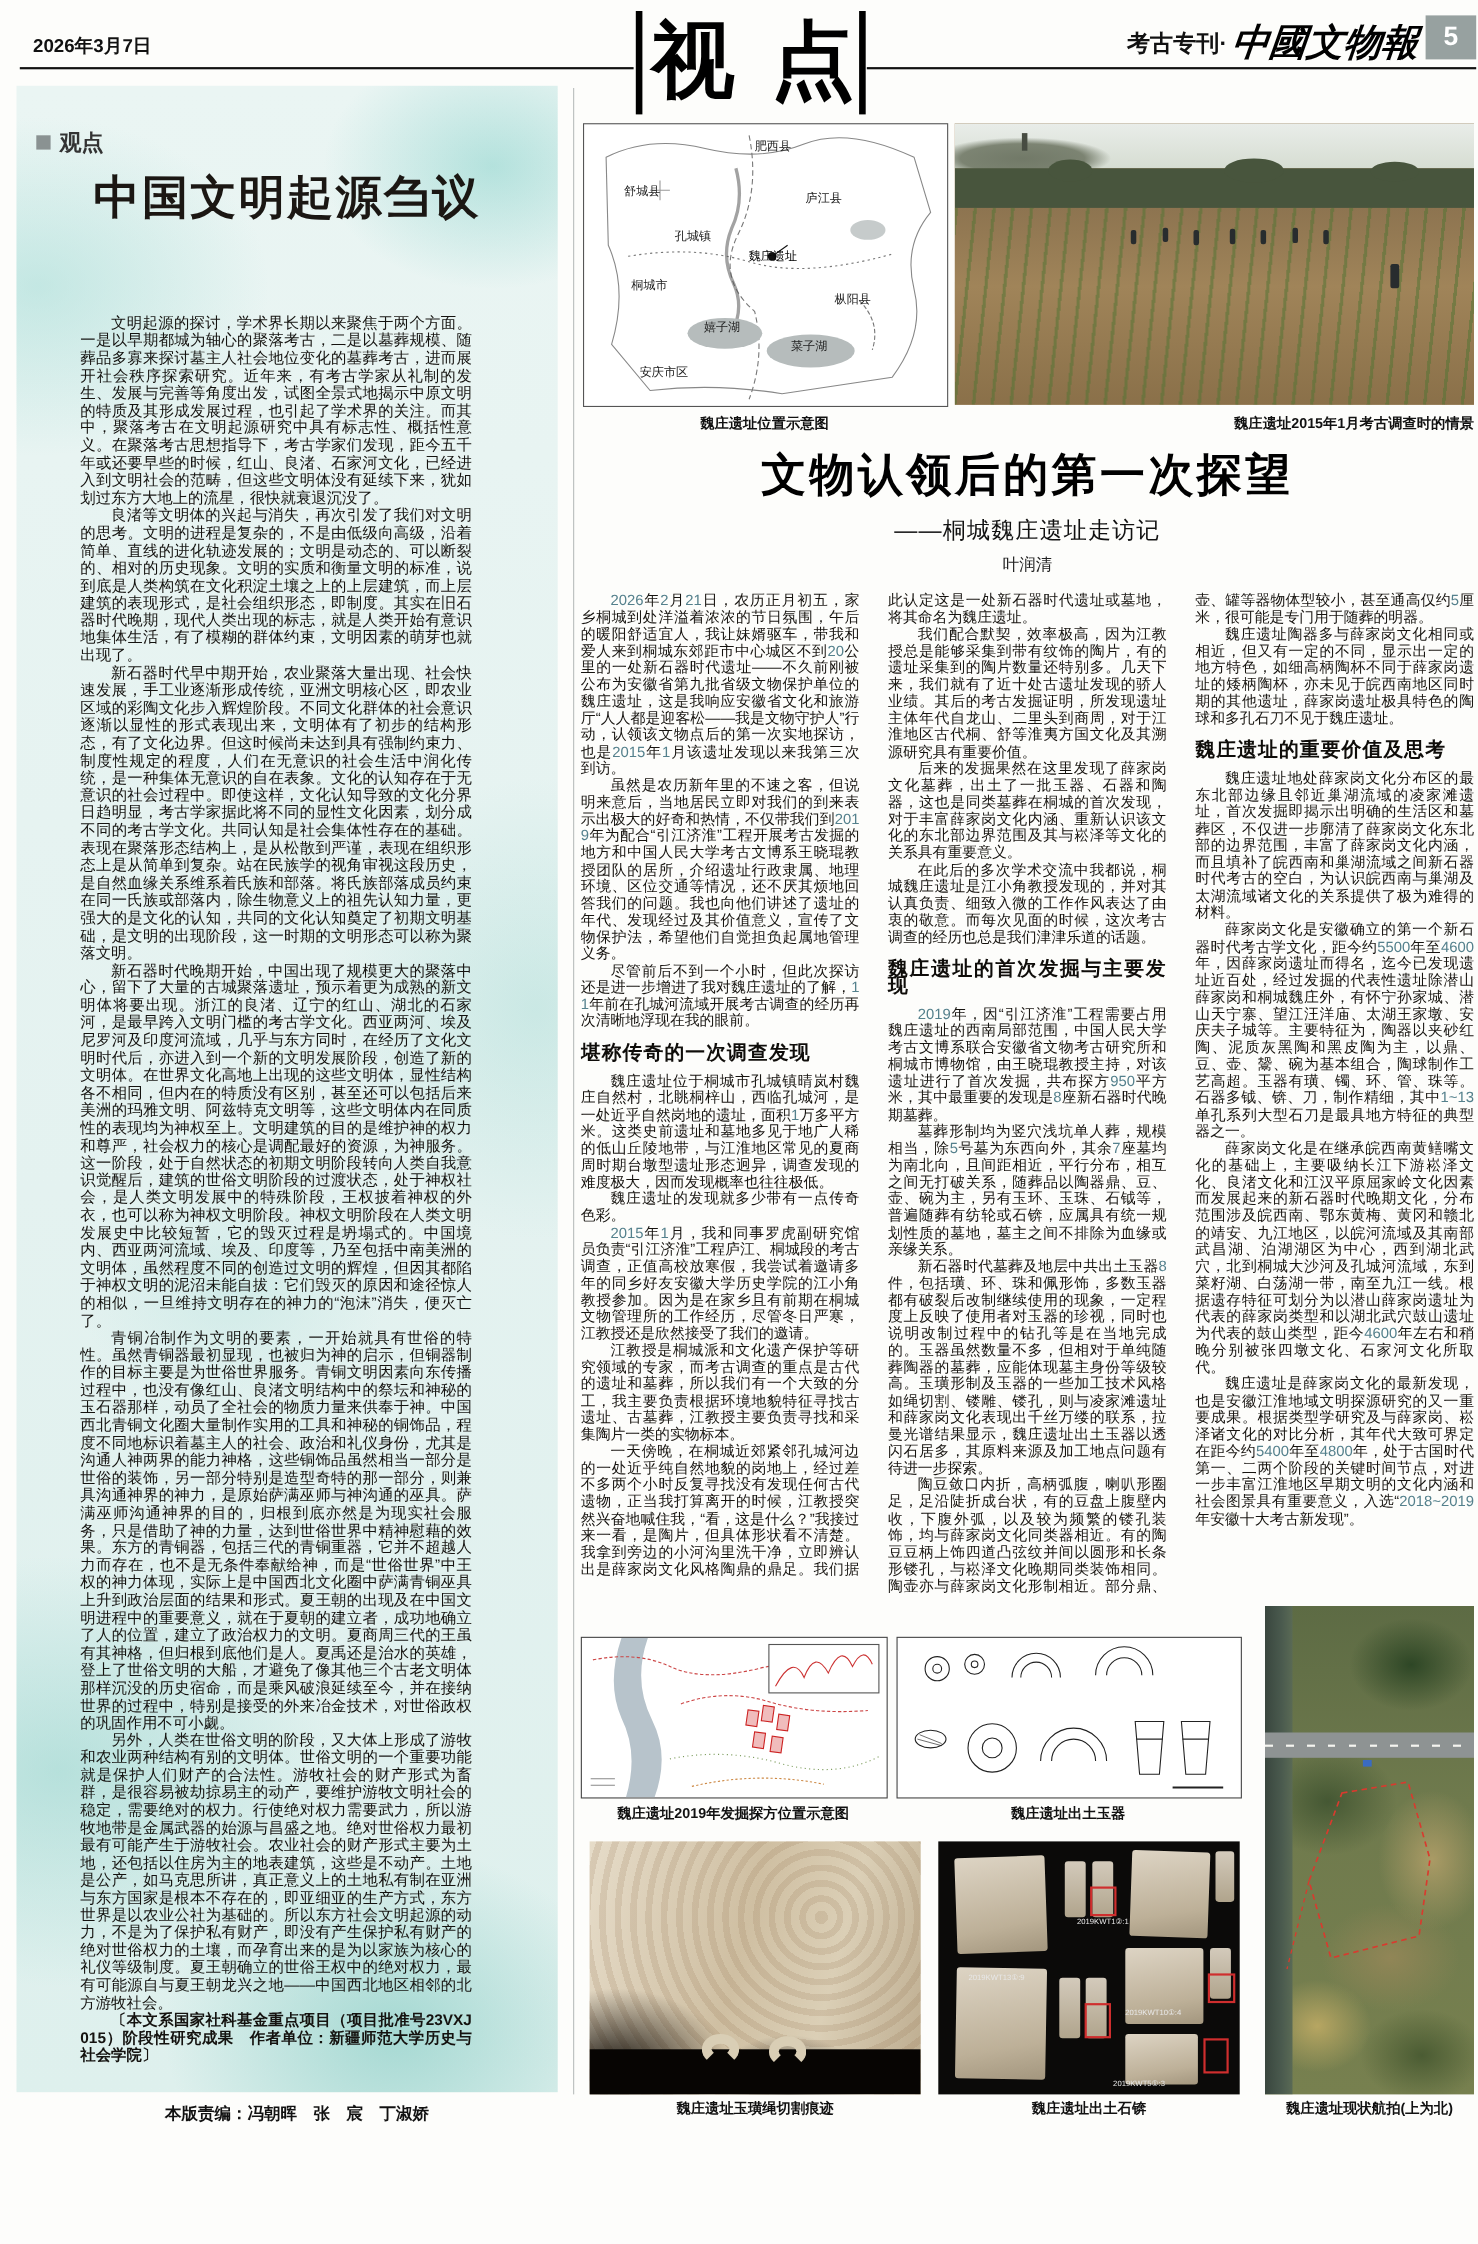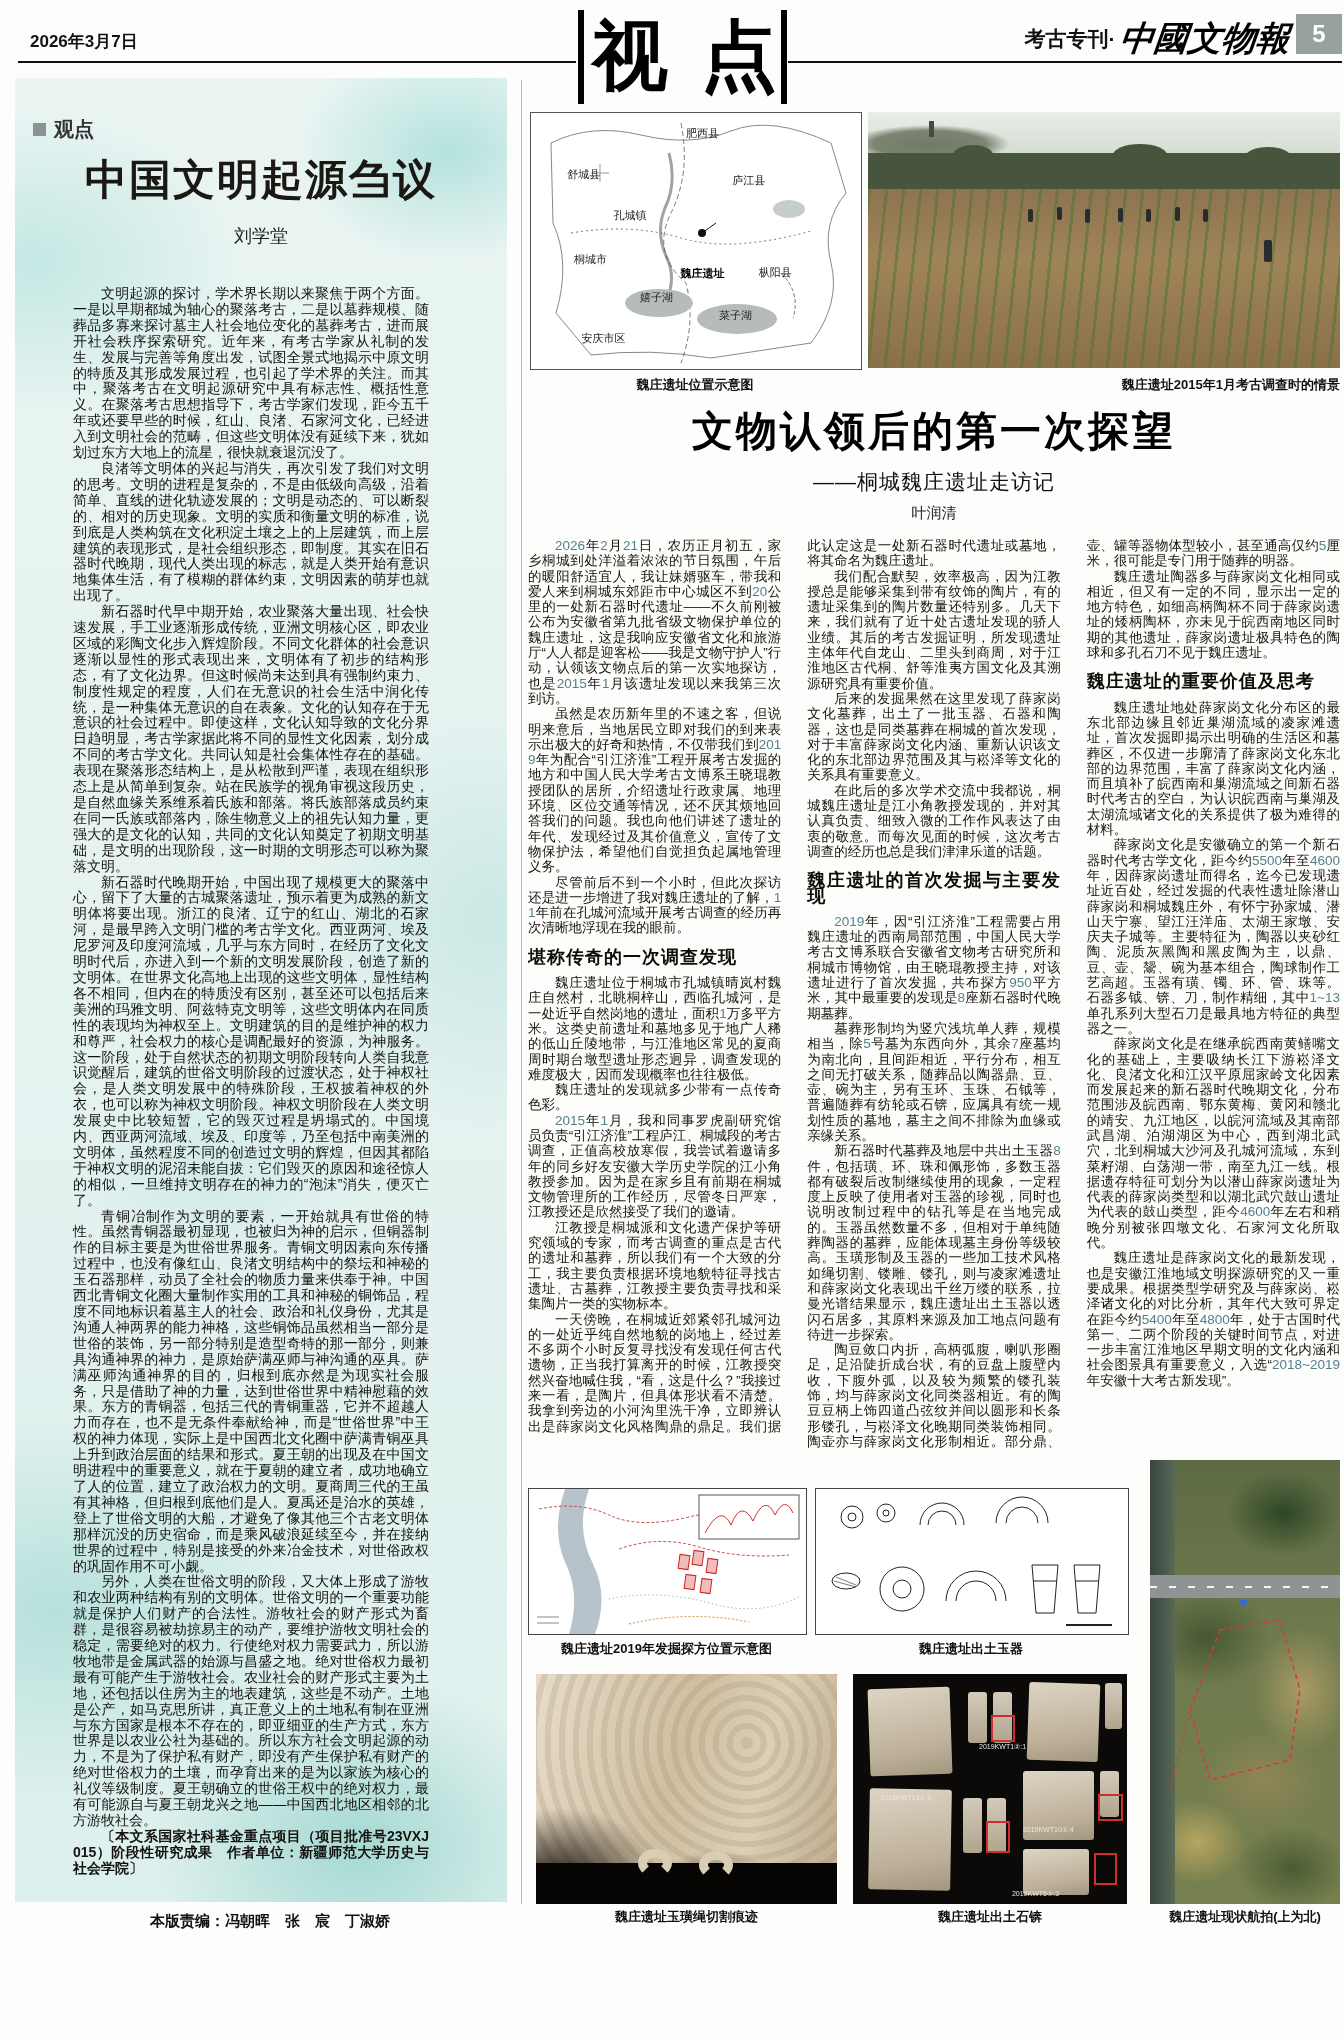--- a/index.html
+++ b/index.html
@@ -113,21 +113,21 @@
   .aer-river{left:0;top:0;width:13%;height:100%;background:linear-gradient(90deg,#39463e,#4a5a4e 60%,#5a6a55);}
   .aer-road{left:0;top:26%;width:100%;height:5%;background:#8e9393;}
   .aer-dash{top:48%;height:2px;width:100%;
      background:repeating-linear-gradient(90deg,#f5f5f0 0 7px, rgba(0,0,0,0) 7px 19px);}
   .aer-roof{left:47%;top:31.5%;width:8px;height:6px;background:#3a6bc2;}
   .cap-huang{left:536px;top:1908px;width:301px;text-align:center;}
   .cap-adze{left:853px;top:1908px;width:274px;text-align:center;}
   .cap-aerial{left:1150px;top:1908px;width:190px;text-align:center;white-space:nowrap;}
 
   .maplabel{position:absolute;font-size:11px;color:#222;white-space:nowrap;transform:translate(-50%,-50%);}
-  .maplabel.b{font-weight:700;color:#000;margin-top:40px;}
+  .maplabel.b{font-weight:400;color:#000;}
 </style>
 </head>
 <body>
 
 <div id="page">
 
   <div class="abs date">2026年3月7日</div>
   <div class="abs rule rule-l"></div>
   <div class="abs rule rule-r"></div>
   <div class="abs vp-bar vp-bar-l"></div>
@@ -141,21 +141,20 @@
     <span class="mh-name">中國文物報</span>
   </div>
   <div class="abs pagenum">5</div>
 
   <div class="abs panel"></div>
   <div class="abs tag">
     <span class="tag-sq"></span>
     <span>观点</span>
   </div>
   <div class="abs l-title">中国文明起源刍议</div>
-  <div class="abs l-byline">刘学堂</div>
   <div class="abs l-body">
   <p>文明起源的探讨，学术界长期以来聚焦于两个方面。一是以早期都城为轴心的聚落考古，二是以墓葬规模、随葬品多寡来探讨墓主人社会地位变化的墓葬考古，进而展开社会秩序探索研究。近年来，有考古学家从礼制的发生、发展与完善等角度出发，试图全景式地揭示中原文明的特质及其形成发展过程，也引起了学术界的关注。而其中，聚落考古在文明起源研究中具有标志性、概括性意义。在聚落考古思想指导下，考古学家们发现，距今五千年或还要早些的时候，红山、良渚、石家河文化，已经进入到文明社会的范畴，但这些文明体没有延续下来，犹如划过东方大地上的流星，很快就衰退沉没了。</p>
       <p>良渚等文明体的兴起与消失，再次引发了我们对文明的思考。文明的进程是复杂的，不是由低级向高级，沿着简单、直线的进化轨迹发展的；文明是动态的、可以断裂的、相对的历史现象。文明的实质和衡量文明的标准，说到底是人类构筑在文化积淀土壤之上的上层建筑，而上层建筑的表现形式，是社会组织形态，即制度。其实在旧石器时代晚期，现代人类出现的标志，就是人类开始有意识地集体生活，有了模糊的群体约束，文明因素的萌芽也就出现了。</p>
       <p>新石器时代早中期开始，农业聚落大量出现、社会快速发展，手工业逐渐形成传统，亚洲文明核心区，即农业区域的彩陶文化步入辉煌阶段。不同文化群体的社会意识逐渐以显性的形式表现出来，文明体有了初步的结构形态，有了文化边界。但这时候尚未达到具有强制约束力、制度性规定的程度，人们在无意识的社会生活中润化传统，是一种集体无意识的自在表象。文化的认知存在于无意识的社会过程中。即使这样，文化认知导致的文化分界日趋明显，考古学家据此将不同的显性文化因素，划分成不同的考古学文化。共同认知是社会集体性存在的基础。表现在聚落形态结构上，是从松散到严谨，表现在组织形态上是从简单到复杂。站在民族学的视角审视这段历史，是自然血缘关系维系着氏族和部落。将氏族部落成员约束在同一氏族或部落内，除生物意义上的祖先认知力量，更强大的是文化的认知，共同的文化认知奠定了初期文明基础，是文明的出现阶段，这一时期的文明形态可以称为聚落文明。</p>
       <p>新石器时代晚期开始，中国出现了规模更大的聚落中心，留下了大量的古城聚落遗址，预示着更为成熟的新文明体将要出现。浙江的良渚、辽宁的红山、湖北的石家河，是最早跨入文明门槛的考古学文化。西亚两河、埃及尼罗河及印度河流域，几乎与东方同时，在经历了文化文明时代后，亦进入到一个新的文明发展阶段，创造了新的文明体。在世界文化高地上出现的这些文明体，显性结构各不相同，但内在的特质没有区别，甚至还可以包括后来美洲的玛雅文明、阿兹特克文明等，这些文明体内在同质性的表现均为神权至上。文明建筑的目的是维护神的权力和尊严，社会权力的核心是调配最好的资源，为神服务。这一阶段，处于自然状态的初期文明阶段转向人类自我意识觉醒后，建筑的世俗文明阶段的过渡状态，处于神权社会，是人类文明发展中的特殊阶段，王权披着神权的外衣，也可以称为神权文明阶段。神权文明阶段在人类文明发展史中比较短暂，它的毁灭过程是坍塌式的。中国境内、西亚两河流域、埃及、印度等，乃至包括中南美洲的文明体，虽然程度不同的创造过文明的辉煌，但因其都陷于神权文明的泥沼未能自拔：它们毁灭的原因和途径惊人的相似，一旦维持文明存在的神力的“泡沫”消失，便灭亡了。</p>
       <p>青铜冶制作为文明的要素，一开始就具有世俗的特性。虽然青铜器最初显现，也被归为神的启示，但铜器制作的目标主要是为世俗世界服务。青铜文明因素向东传播过程中，也没有像红山、良渚文明结构中的祭坛和神秘的玉石器那样，动员了全社会的物质力量来供奉于神。中国西北青铜文化圈大量制作实用的工具和神秘的铜饰品，程度不同地标识着墓主人的社会、政治和礼仪身份，尤其是沟通人神两界的能力神格，这些铜饰品虽然相当一部分是世俗的装饰，另一部分特别是造型奇特的那一部分，则兼具沟通神界的神力，是原始萨满巫师与神沟通的巫具。萨满巫师沟通神界的目的，归根到底亦然是为现实社会服务，只是借助了神的力量，达到世俗世界中精神慰藉的效果。东方的青铜器，包括三代的青铜重器，它并不超越人力而存在，也不是无条件奉献给神，而是“世俗世界”中王权的神力体现，实际上是中国西北文化圈中萨满青铜巫具上升到政治层面的结果和形式。夏王朝的出现及在中国文明进程中的重要意义，就在于夏朝的建立者，成功地确立了人的位置，建立了政治权力的文明。夏商周三代的王虽有其神格，但归根到底他们是人。夏禹还是治水的英雄，登上了世俗文明的大船，才避免了像其他三个古老文明体那样沉没的历史宿命，而是乘风破浪延续至今，并在接纳世界的过程中，特别是接受的外来冶金技术，对世俗政权的巩固作用不可小觑。</p>
       <p>另外，人类在世俗文明的阶段，又大体上形成了游牧和农业两种结构有别的文明体。世俗文明的一个重要功能就是保护人们财产的合法性。游牧社会的财产形式为畜群，是很容易被劫掠易主的动产，要维护游牧文明社会的稳定，需要绝对的权力。行使绝对权力需要武力，所以游牧地带是金属武器的始源与昌盛之地。绝对世俗权力最初最有可能产生于游牧社会。农业社会的财产形式主要为土地，还包括以住房为主的地表建筑，这些是不动产。土地是公产，如马克思所讲，真正意义上的土地私有制在亚洲与东方国家是根本不存在的，即亚细亚的生产方式，东方世界是以农业公社为基础的。所以东方社会文明起源的动力，不是为了保护私有财产，即没有产生保护私有财产的绝对世俗权力的土壤，而孕育出来的是为以家族为核心的礼仪等级制度。夏王朝确立的世俗王权中的绝对权力，最有可能源自与夏王朝龙兴之地——中国西北地区相邻的北方游牧社会。</p>
       <p class="l-note">〔本文系国家社科基金重点项目（项目批准号23VXJ015）阶段性研究成果　作者单位：新疆师范大学历史与社会学院〕</p>
     </div>
 

